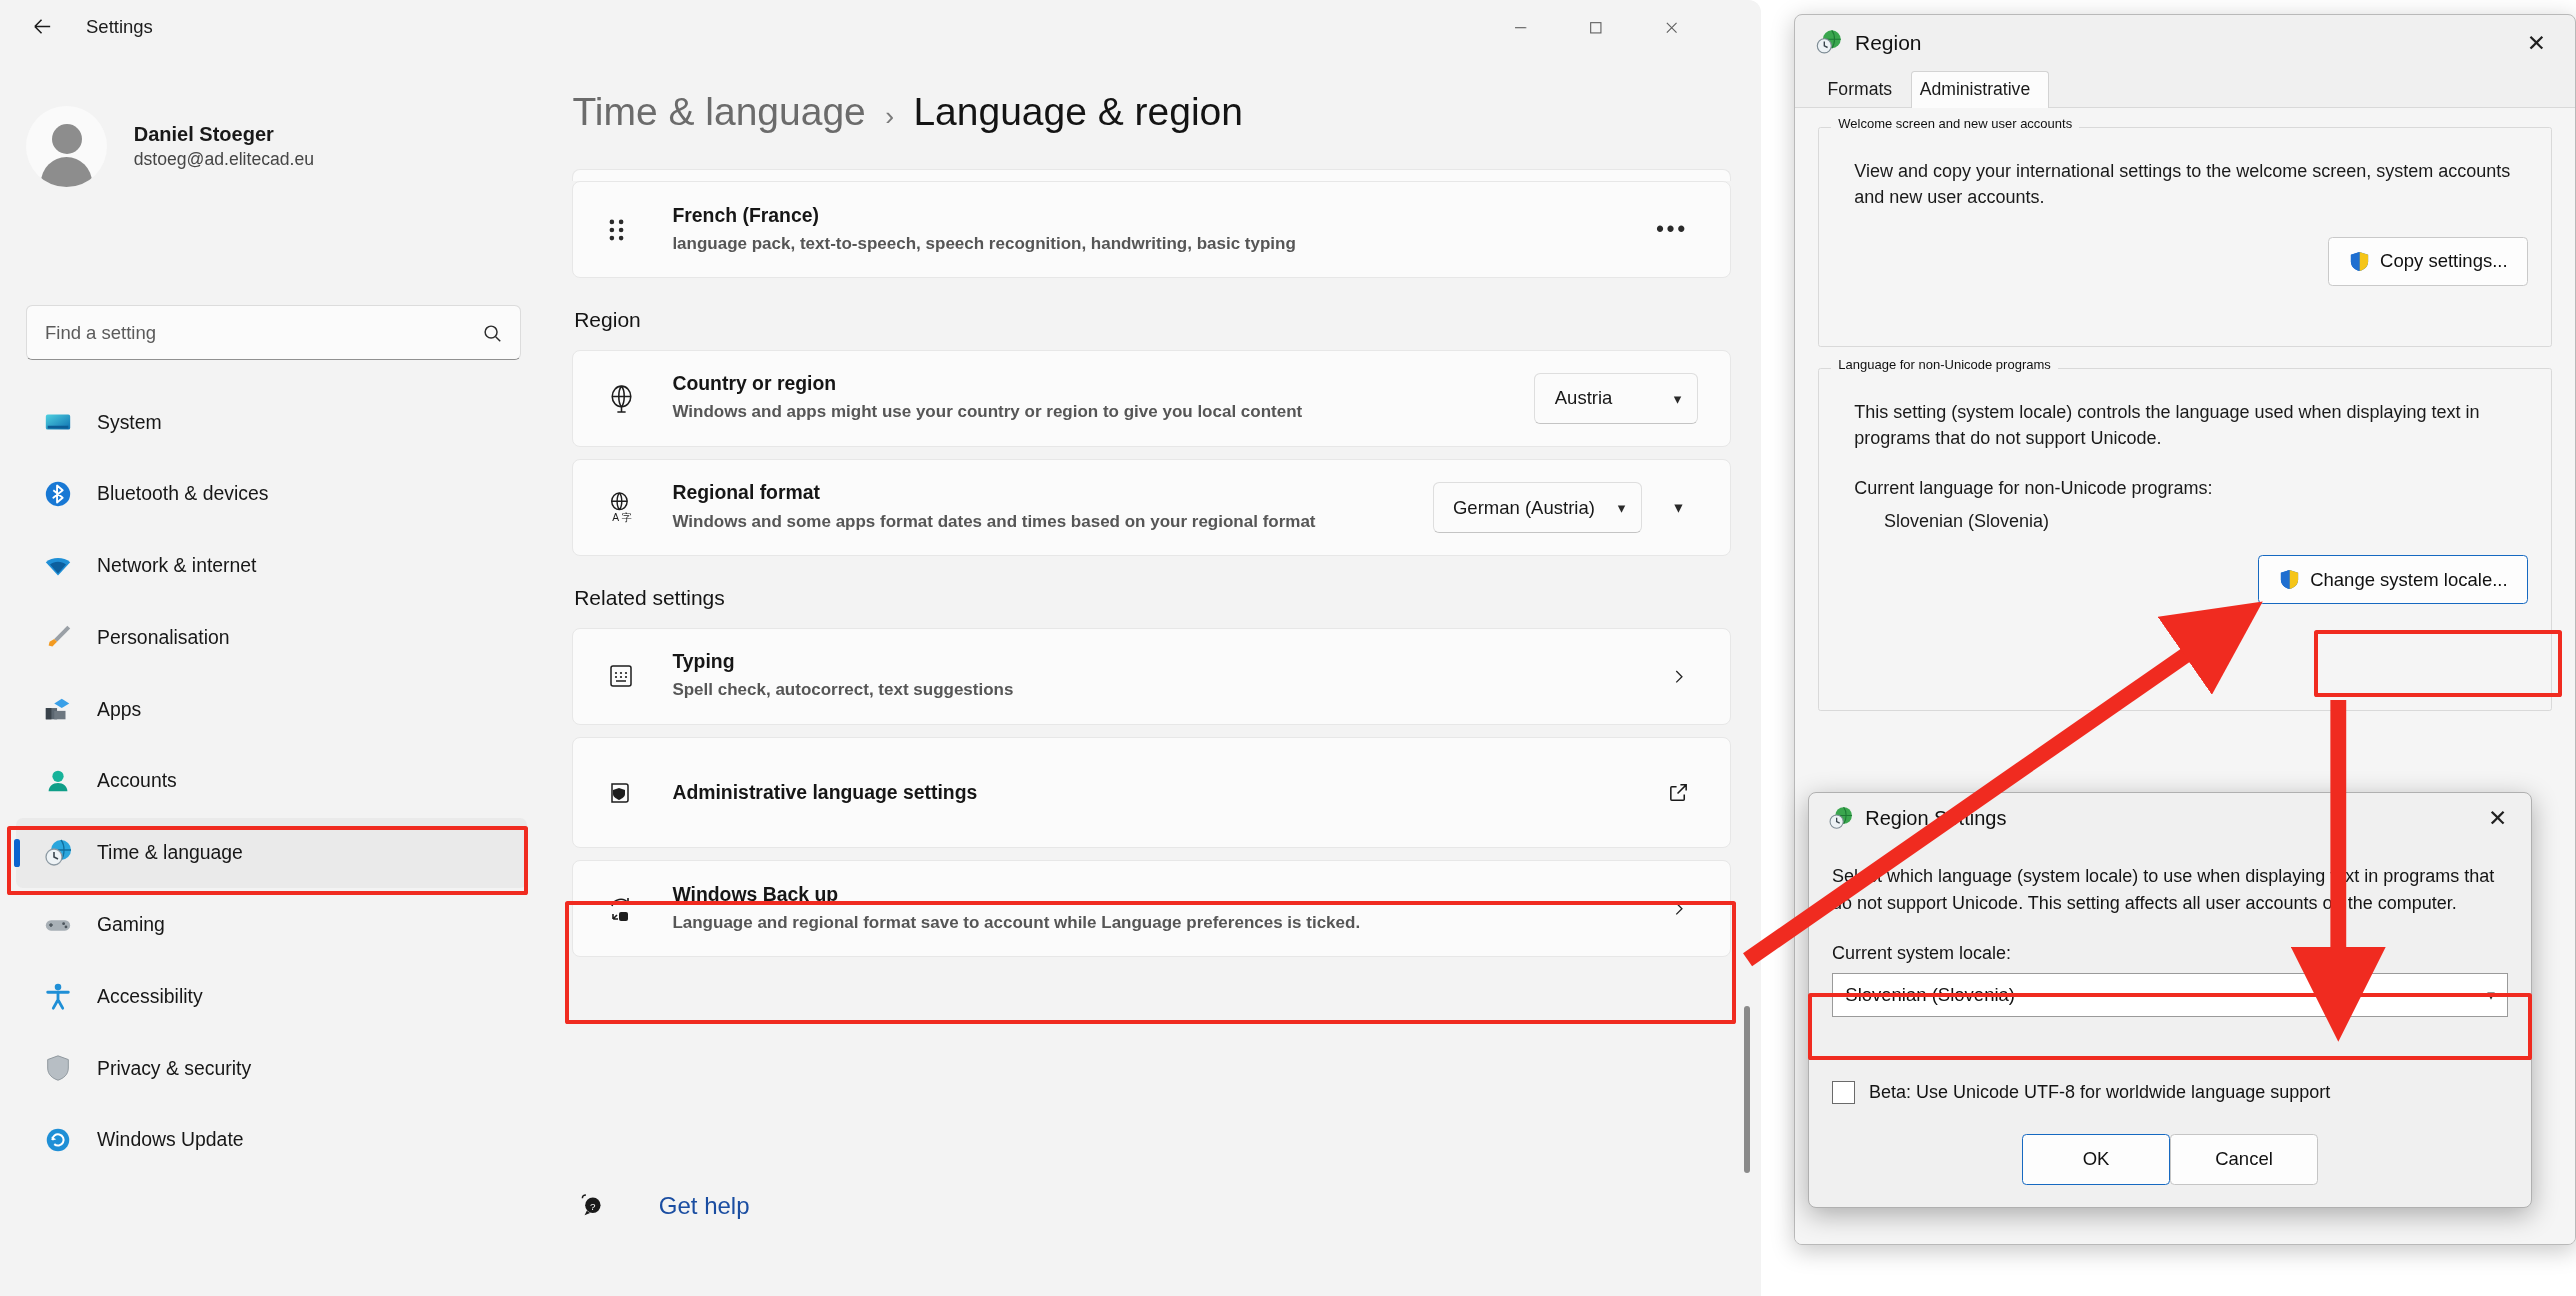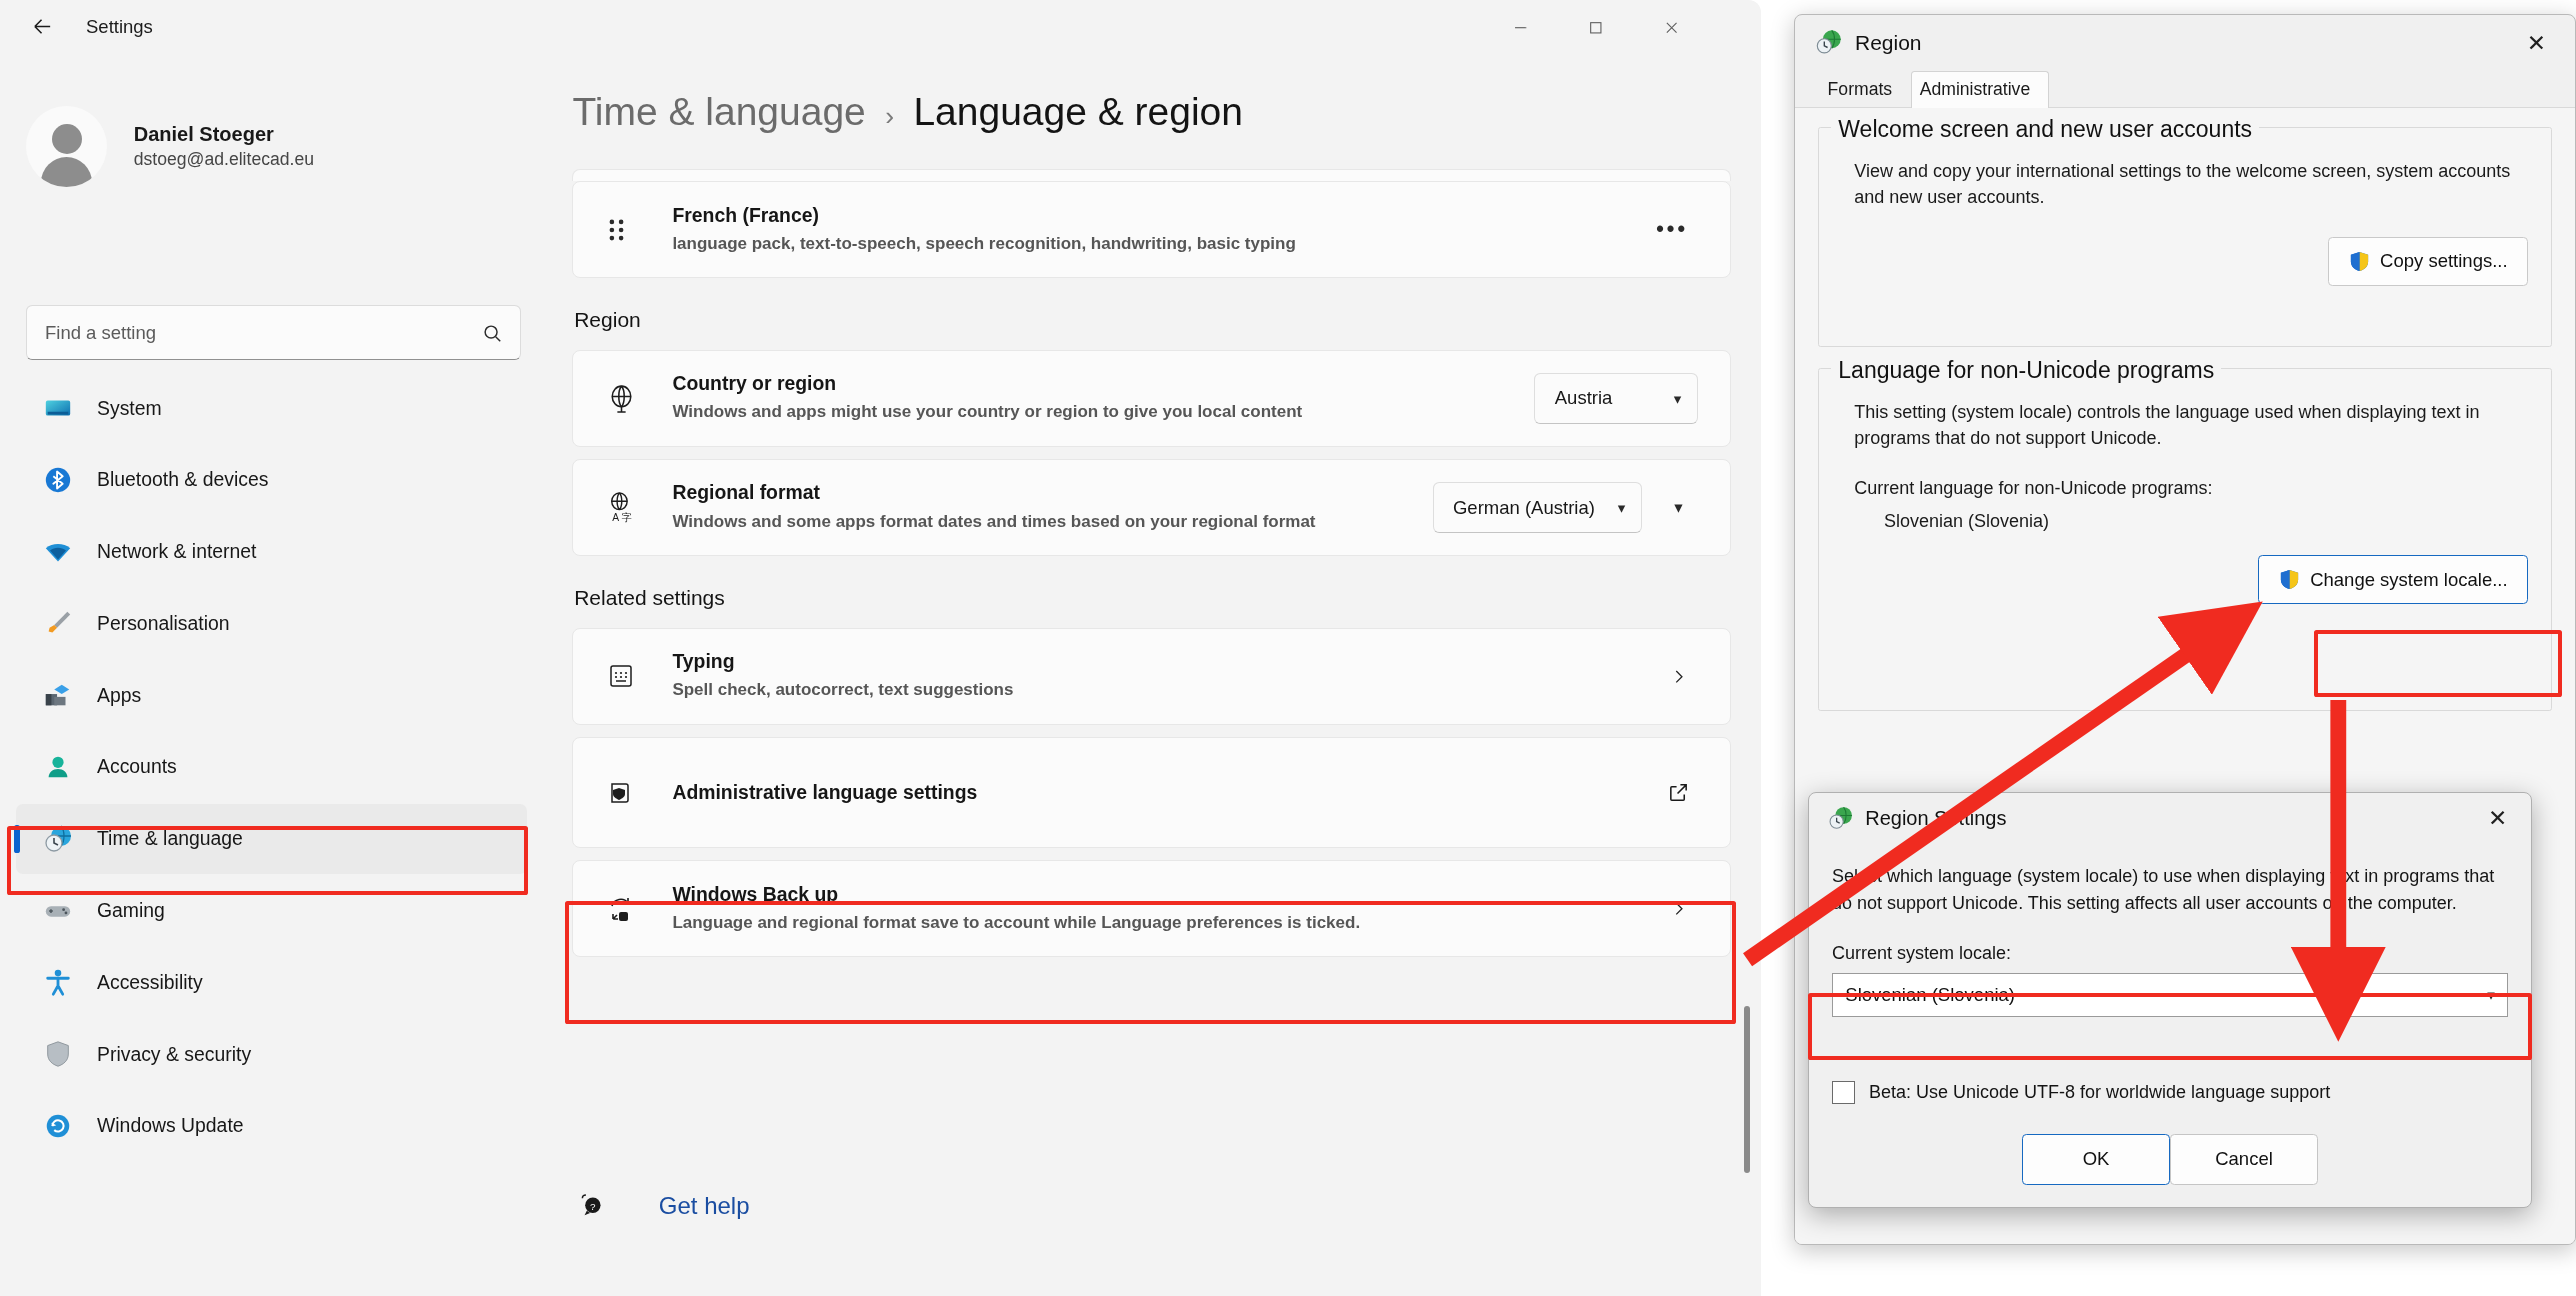--- a/index.html
+++ b/index.html
@@ -47,21 +47,21 @@
   .acct-name { font-size: 20px; font-weight:700; color:#191919; }
   .acct-mail { font-size: 17.6px; color:#454545; margin-top:2.6px; }
 
   .search-box {
     position:absolute; left:26.4px; top:250px; width:495px; height:55px;
     background:#fbfbfb; border:0.9px solid #dcdcdc; border-bottom:1.8px solid #909090;
     border-radius:6.2px; display:flex; align-items:center; padding: 0 17.6px;
   }
   .search-box .ph { font-size:18.5px; color:#5b5b5b; flex:1; }
 
-  .navlist { position:absolute; left:16px; top:318px; width:511px; }
+  .navlist { position:absolute; left:16px; top:332px; width:511px; }
   .navitem {
     position:relative; height:70px; display:flex; align-items:center;
     gap:23px; padding-left:25px; border-radius:7px; margin-bottom:1.8px;
   }
   .navitem.active { background:#eaeaea; }
   .navitem.active::before {
     content:""; position:absolute; left:-1.8px; top:21px; width:5.3px; height:28px;
     border-radius:2.6px; background:#0b63ce;
   }
   .nav-ico { width:33px; height:33px; display:flex; align-items:center; justify-content:center; }
@@ -135,21 +135,21 @@
     padding: 7px 17.6px 8px; font-size:17.6px; color:#1a1a1a; border:0.9px solid transparent;
     border-bottom:none; border-radius:3.5px 3.5px 0 0; position:relative; top:0.9px;
   }
   .tab.active { background:#fcfcfc; border-color:#d3d3d3;padding-left:8px; }
 
   .rd-body { padding: 19.4px 23px; background:#f5f5f5; height: calc(100% - 93px); }
 
   .group { position:relative; border:0.9px solid #d9d9d9; border-radius:2.6px; padding: 26.4px 23px 23px; margin-bottom:21px; background:#f5f5f5; }
   .group > .legend {
     position:absolute; top:-12.3px; left:12.3px; background:#f5f5f5; padding: 0 7px;
-    font-size:23px; color:#111;
+    font-size:13px; color:#111;
   }
   .g-text { font-size:18px; color:#1a1a1a; line-height:1.45; padding: 3.5px 12.3px 0; }
   .g-sub { font-size:18px; color:#1a1a1a; padding: 0 12.3px; margin-top:7px; }
   .g-val { font-size:18px; color:#1a1a1a; padding: 0 12.3px 0 42px; margin-top:19.4px; }
 
   .btn-row { display:flex; justify-content:flex-end; margin-top:26.4px; }
   .uac-btn {
     display:inline-flex; align-items:center; gap:8.8px;
     height:49px; padding: 0 19.4px; background:#fdfdfd; border:0.9px solid #c9c9c9;
     border-radius:4.4px; font-size:18.5px; color:#111;

